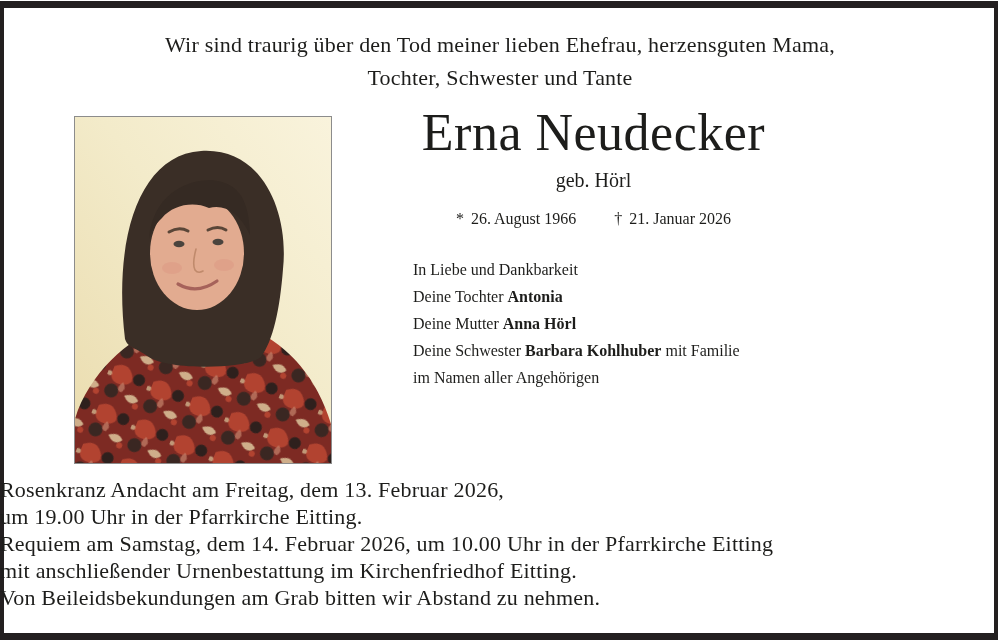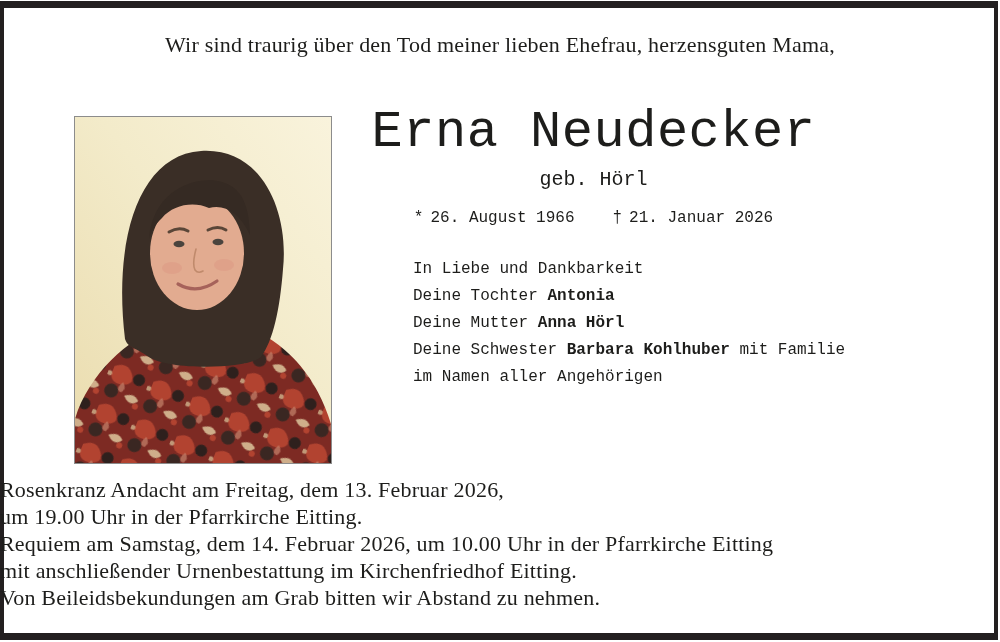--- a/index.html
+++ b/index.html
@@ -36,21 +36,21 @@
     border: 1px solid #8c8c8c;
     box-sizing: content-box;
     overflow: hidden;
   }
   .photo svg { display: block; }
   .right-col {
     position: absolute;
     left: 350px; top: 102px;
     width: 487px;
     text-align: center;
-    font-family: Liberation Mono, monospace;
+    font-family: Liberation Serif, serif;
   }
   .name {
     font-size: 52px;
     line-height: 62px;
     letter-spacing: 0.5px;
     white-space: nowrap;
   }
   .maiden {
     margin-top: 4px;
     font-size: 20px;
@@ -82,20 +82,21 @@
   }
 </style>
 </head>
 <body>
 
 <div class="page">
   <div class="frame"></div>
 
   <div class="intro">
     <div>Wir sind traurig über den Tod meiner lieben Ehefrau, herzensguten Mama,</div>
+    <div>Tochter, Schwester und Tante</div>
   </div>
 
   <div class="photo">
     <svg width="256" height="346" viewBox="0 0 256 346" xmlns="http://www.w3.org/2000/svg">
       <defs>
         <linearGradient id="bgGrad" x1="0" y1="1" x2="1" y2="0">
           <stop offset="0" stop-color="#eadcae"></stop>
           <stop offset="0.55" stop-color="#f3ebca"></stop>
           <stop offset="1" stop-color="#f9f3dc"></stop>
         </linearGradient>

